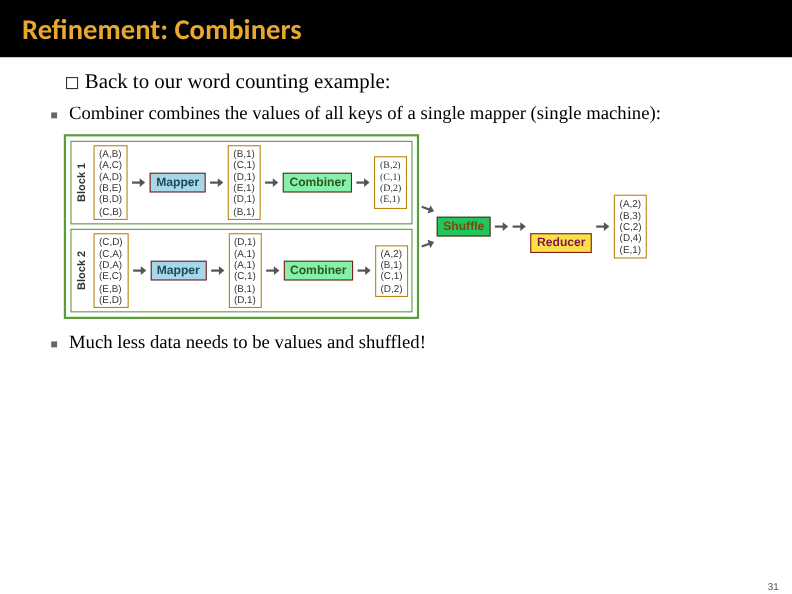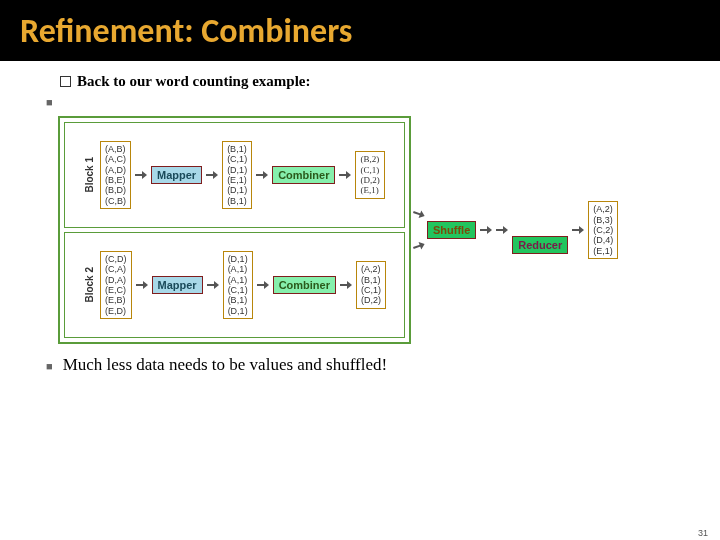--- a/index.html
+++ b/index.html
@@ -1,34 +1,34 @@
 <!DOCTYPE html>
 <html><head>
 <meta charset="utf-8">
 <style>
   * { box-sizing: border-box; margin: 0; padding: 0; }
   body { width: 720px; height: 540px; background: #fff; font-family: Georgia, 'Times New Roman', serif; position: relative; }
   .title-bar { background: #000; padding: 10px 20px; }
-  .title-bar h1 { color: #e8a830; font-size: 34px; font-weight: bold; font-family: 'Calibri', Arial, sans-serif; }
+  .title-bar h1 { color: #e8a830; font-size: 26px; font-weight: bold; font-family: 'Calibri', Arial, sans-serif; }
   .content { padding: 12px 28px; }
-  .h2 { font-size: 15px; font-weight: bold; margin-bottom: 6px; padding-left: 32px; }
+  .h2 { font-size: 19px; font-weight: normal; margin-bottom: 6px; padding-left: 32px; }
   .bullet-row { display: flex; align-items: baseline; margin-left: 18px; margin-bottom: 8px; }
   .bullet-sq { color: #666; font-size: 11px; margin-right: 10px; }
   .bullet-txt { font-size: 17px; line-height: 1.3; }
   .square-open { display:inline-block; width:11px; height:11px; border:1.5px solid #333; margin-right:6px; position:relative; top:1px; }
   .diagram { margin: 8px 0 10px 30px; display:flex; align-items:center; }
   .blocks-wrap { border: 2px solid #5a9c3a; padding: 4px; display: flex; flex-direction: column; gap: 4px; }
-  .block-row { border: 1px solid #5a9c3a; padding: 18px; display: flex; align-items: center; gap: 4px; }
+  .block-row { border: 1px solid #5a9c3a; padding: 3px; display: flex; align-items: center; gap: 4px; }
   .vlabel { writing-mode: vertical-rl; transform: rotate(180deg); font-size: 10px; font-weight: bold; font-family: Arial, sans-serif; color:#333; padding: 0 1px; }
   .pairbox { border: 1px solid #b8860b; background:#fff; padding: 2px 4px; font-size: 9px; font-family: Arial, sans-serif; color:#333; line-height:1.15; }
   .stagebox { border:1px solid #7f1d1d; padding:2px 5px; font-size:11px; font-weight:bold; font-family: Arial, sans-serif; }
   .mapper { background:#a8d8e8; color:#1a4a5a; }
   .combiner { background:#86efac; color:#2a5a1a; }
   .shuffle { background:#22c55e; color:#7a4a0a; }
-  .reducer { background:#22c55e; color:#7a1a4a;margin-top:29px; }
+  .reducer { background:#fde047; color:#7a1a4a;margin-top:29px; }
   .arrow { width:12px; height:6px; position:relative; }
   .arrow::after { content:''; position:absolute; left:0; top:2px; width:8px; height:1.5px; background:#555; }
   .arrow::before { content:''; position:absolute; right:0; top:-1px; border-left:5px solid #555; border-top:4px solid transparent; border-bottom:4px solid transparent; }
   .merge-arrows { display:flex; flex-direction:column; gap:26px; margin-left:2px; }
   .merge-arrows .arrow { transform: rotate(20deg); }
   .merge-arrows .arrow:last-child { transform: rotate(-20deg); }
   .after { display:flex; align-items:center; gap:4px; margin-left:2px; }
   .page-num { position:absolute; bottom:2px; right:12px; font-size:9px; color:#555; font-family: Arial, sans-serif; }
 </style>
 </head>
@@ -38,20 +38,21 @@
   <h1>Refinement: Combiners</h1>
 </div>
 
 <div class="content">
   <div class="h2">
     <span class="square-open"></span><span>Back to our word counting example:</span>
   </div>
 
   <div class="bullet-row">
     <span class="bullet-sq">■</span>
+    <span class="bullet-txt">Combiner combines the values of all keys of a single mapper (single machine):</span>
   </div>
 
   <div class="diagram">
 
     <div class="blocks-wrap">
 
       <div class="block-row">
         <div class="vlabel">Block 1</div>
         <div class="pairbox" style="white-space:pre;">(A,B)
 (A,C)

